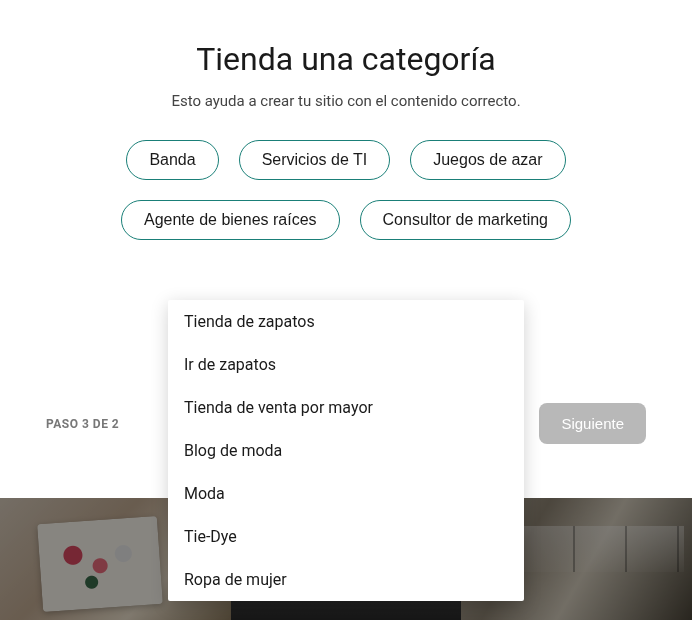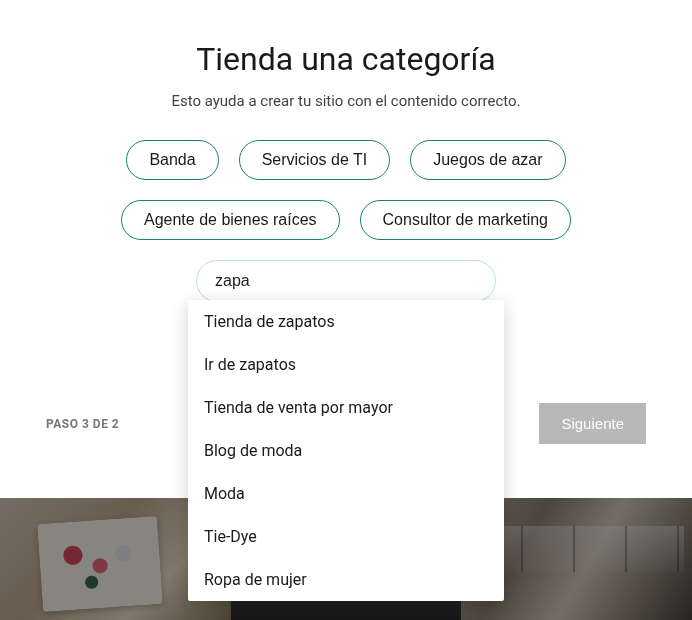--- a/index.html
+++ b/index.html
@@ -59,21 +59,21 @@
       border-radius: 999px;
       outline: none;
       background: #fff;
       color: #222;
     }
     .dropdown {
       position: absolute;
       top: 40px;
       left: 50%;
       transform: translateX(-50%);
-      width: 316px;
+      width: 356px;
       background: #fff;
       box-shadow: 0 4px 18px rgba(0,0,0,0.18);
       border-radius: 2px;
       text-align: left;
       max-height: 308px;
       overflow-y: auto;
       z-index: 10;
     }
     .dropdown::-webkit-scrollbar {
       width: 7px;
@@ -107,21 +107,21 @@
       font-weight: 700;
       letter-spacing: 0.5px;
       color: #777;
     }
     .next-btn {
       background: #b8b8b8;
       color: #fff;
       border: none;
       padding: 12px 22px;
       font-size: 15px;
-      border-radius: 0;
+      border-radius: 8px;
       cursor: pointer;
     }
     .bg-images {
       position: absolute;
       bottom: 0;
       left: 0;
       right: 0;
       height: 122px;
       display: flex;
       z-index: 0;
@@ -179,21 +179,20 @@
 
   <div class="pills">
     <button class="pill">Banda</button>
     <button class="pill">Servicios de TI</button>
     <button class="pill">Juegos de azar</button>
     <button class="pill">Agente de bienes raíces</button>
     <button class="pill">Consultor de marketing</button>
   </div>
 
   <div class="search-wrap">
-    <input type="text" class="search-input" value="zapa" style="">
     <div class="dropdown">
       <div class="dd-item">Tienda de zapatos</div>
       <div class="dd-item">Ir de zapatos</div>
       <div class="dd-item">Tienda de venta por mayor</div>
       <div class="dd-item">Blog de moda</div>
       <div class="dd-item">Moda</div>
       <div class="dd-item">Tie-Dye</div>
       <div class="dd-item">Ropa de mujer</div>
     </div>
   </div>

